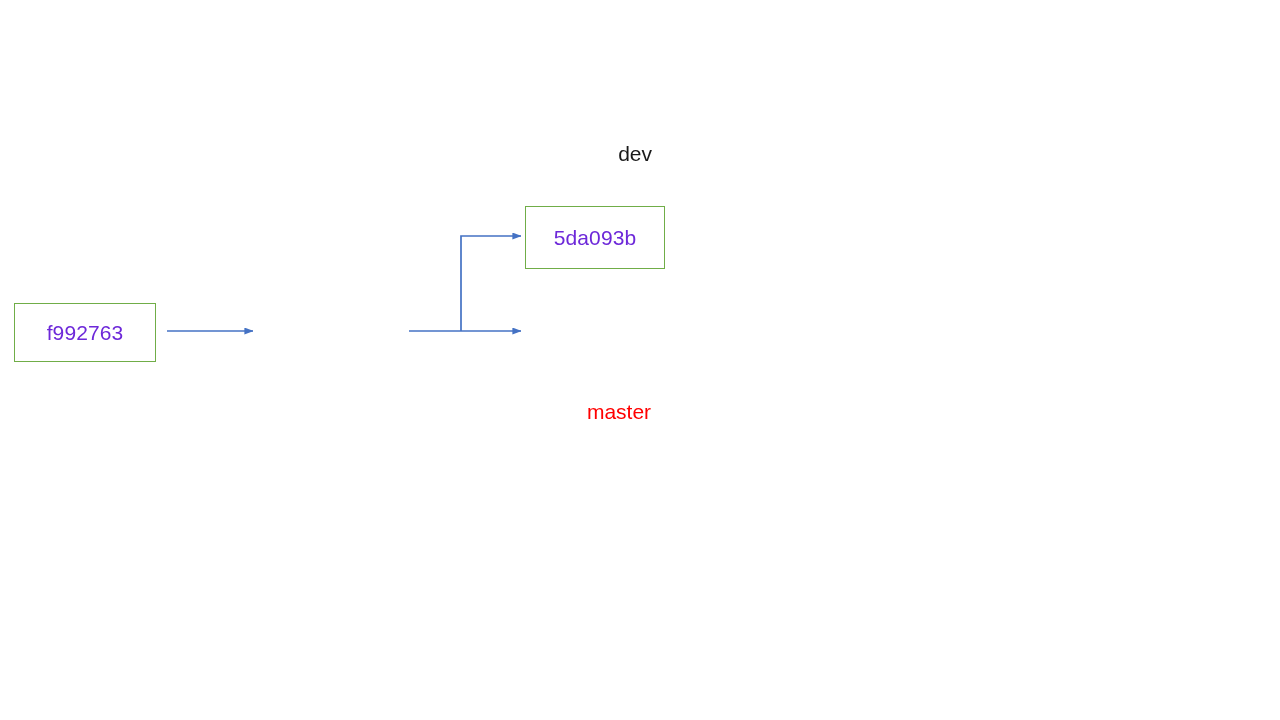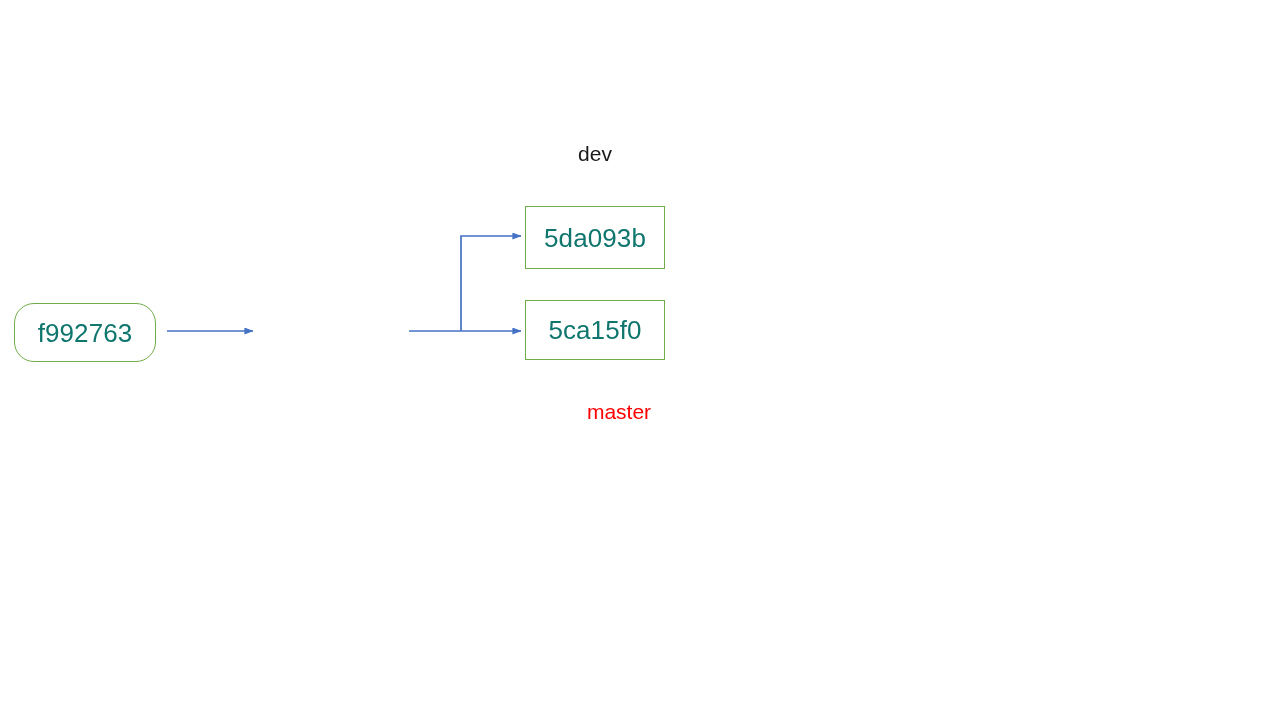--- a/index.html
+++ b/index.html
@@ -32,48 +32,48 @@
     position: absolute;
     box-sizing: border-box;
     background: #ffffff;
     border: 1.4px solid #70ad47;
     display: flex;
     align-items: center;
     justify-content: center;
   }
   .commit-label {
     font-family: "Liberation Sans", sans-serif;
-    font-size: 26px;
+    font-size: 21px;
     line-height: 1;
-    color: #0f766e;
+    color: #6d28d9;
     letter-spacing: 0.1px;
     white-space: nowrap;
   }
   .branch-label {
     position: absolute;
     font-family: "Liberation Sans", sans-serif;
     font-size: 21px;
     line-height: 1;
     white-space: nowrap;
     text-align: center;
   }
   .branch-label.dev-label {
     color: #1a1a1a;
   }
   .branch-label.master-label {
     color: #ff0000;
   }
 
   
-  #node-f992763 { left: 14px;  top: 303px; width: 142px; height: 59px; border-radius: 20px; }
+  #node-f992763 { left: 14px;  top: 303px; width: 142px; height: 59px; }
   #node-ae9dd37 { left: 257px; top: 300px; width: 141px; height: 62px; }
   #node-5da093b { left: 525px; top: 206px; width: 140px; height: 63px; }
   #node-5ca15f0 { left: 525px; top: 300px; width: 140px; height: 60px; }
 
-  #label-dev    { left: 524px; top: 143px; width: 142px; }
+  #label-dev    { left: 510px; top: 143px; width: 142px; text-align: right; }
   #label-master { left: 548px; top: 401px; width: 142px; }
 </style>
 </head>
 <body>
 
 <div id="canvas">
 
   <svg class="edges" viewBox="0 0 1280 720" xmlns="http://www.w3.org/2000/svg">
     <defs>
       <marker id="arrowhead" markerWidth="9" markerHeight="7" refX="8.6" refY="3.5" orient="auto" markerUnits="userSpaceOnUse">
@@ -92,19 +92,16 @@
 
   <div class="commit-node" id="node-f992763">
     <span class="commit-label">f992763</span>
   </div>
 
 
   <div class="commit-node" id="node-5da093b">
     <span class="commit-label">5da093b</span>
   </div>
 
-  <div class="commit-node" id="node-5ca15f0">
-    <span class="commit-label">5ca15f0</span>
-  </div>
 
   <div class="branch-label master-label" id="label-master">master</div>
 
 </div>
 
 </body></html>

